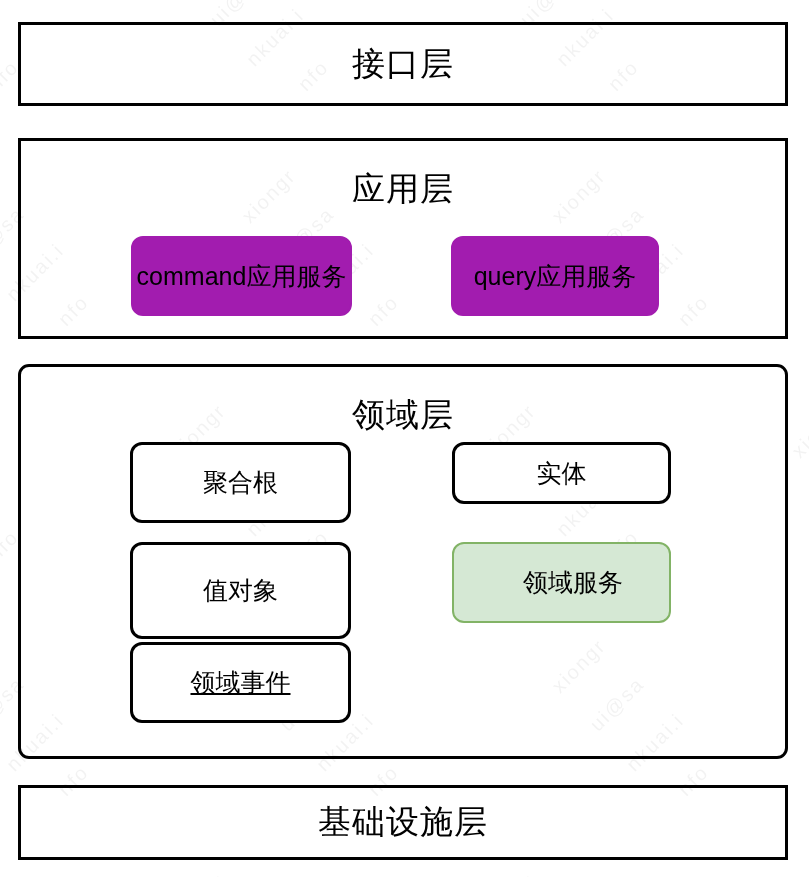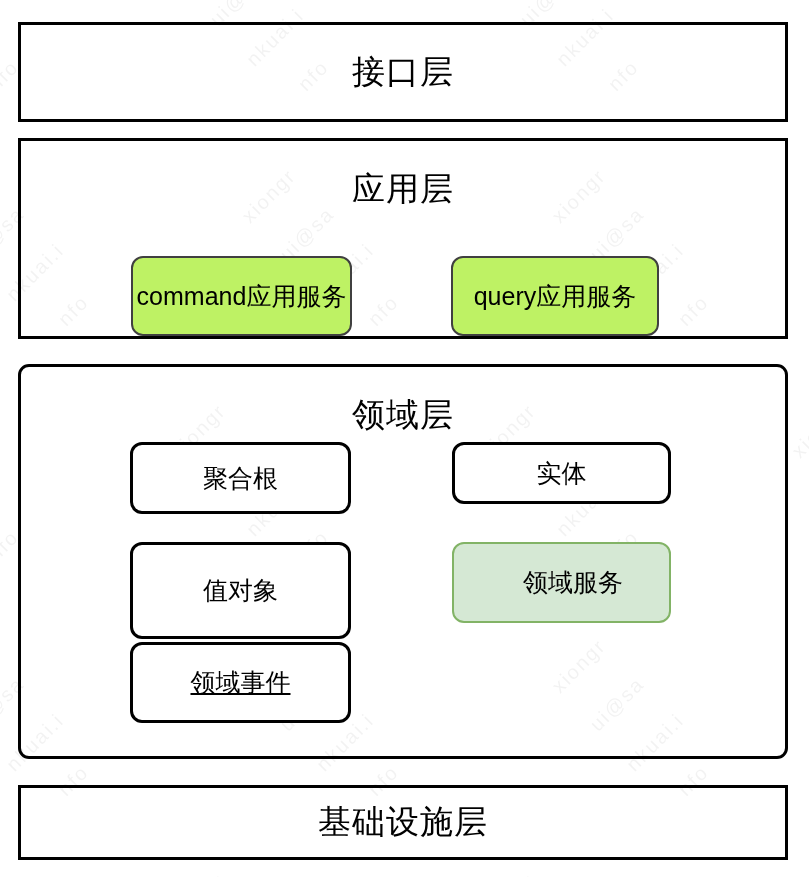--- a/index.html
+++ b/index.html
@@ -40,48 +40,48 @@
     background: transparent;
     z-index: 1;
   }
   .layer-title {
     font-size: 33px;
     text-align: center;
     letter-spacing: 1px;
   }
   .layer.centered { display: flex; align-items: center; justify-content: center; }
 
-  #layer-interface      { top: 22px;  height: 100px;  }
+  #layer-interface      { top: 22px;  height: 84px;  }
   #layer-application    { top: 138px; height: 201px; }
   #layer-domain         { top: 364px; height: 395px; border-radius: 11px; }
   #layer-infrastructure { top: 785px; height: 75px;  }
 
   #layer-application .layer-title,
   #layer-domain .layer-title { margin-top: 26px; }
 
   
   .node {
     position: absolute;
     border-radius: 12px;
     display: flex;
     align-items: center;
     justify-content: center;
     font-size: 25px;
     text-align: center;
   }
   .node.plain { background: #ffffff; border: 3px solid #000000; }
-  .node.blue  { background: #bef264; border: 2px solid #404040; margin-top: 20px; }
+  .node.blue  { background: #a21caf; border: 2px solid #a21caf; }
   .node.green { background: #d5e8d4; border: 2px solid #82b366; padding-left: 23px; }
 
   
   #box-command { left: 110px; top: 95px; width: 221px; height: 80px; }
   #box-query   { left: 430px; top: 95px; width: 208px; height: 80px; text-align: center; }
 
   
-  #box-aggregate     { left: 109px; top: 75px;  width: 221px; height: 72px; }
+  #box-aggregate     { left: 109px; top: 75px;  width: 221px; height: 81px; }
   #box-entity        { left: 431px; top: 75px;  width: 219px; height: 62px; text-align: right; }
   #box-valueobject   { left: 109px; top: 175px; width: 221px; height: 97px; }
   #box-domainservice { left: 431px; top: 175px; width: 219px; height: 81px; }
   #box-domainevent   { left: 109px; top: 275px; width: 221px; height: 81px; text-decoration: underline; }
 </style>
 </head>
 <body>
 
 <div class="watermark">
     <div class="wm-tile" style="left: -90px; top: -90px;">xiongr

